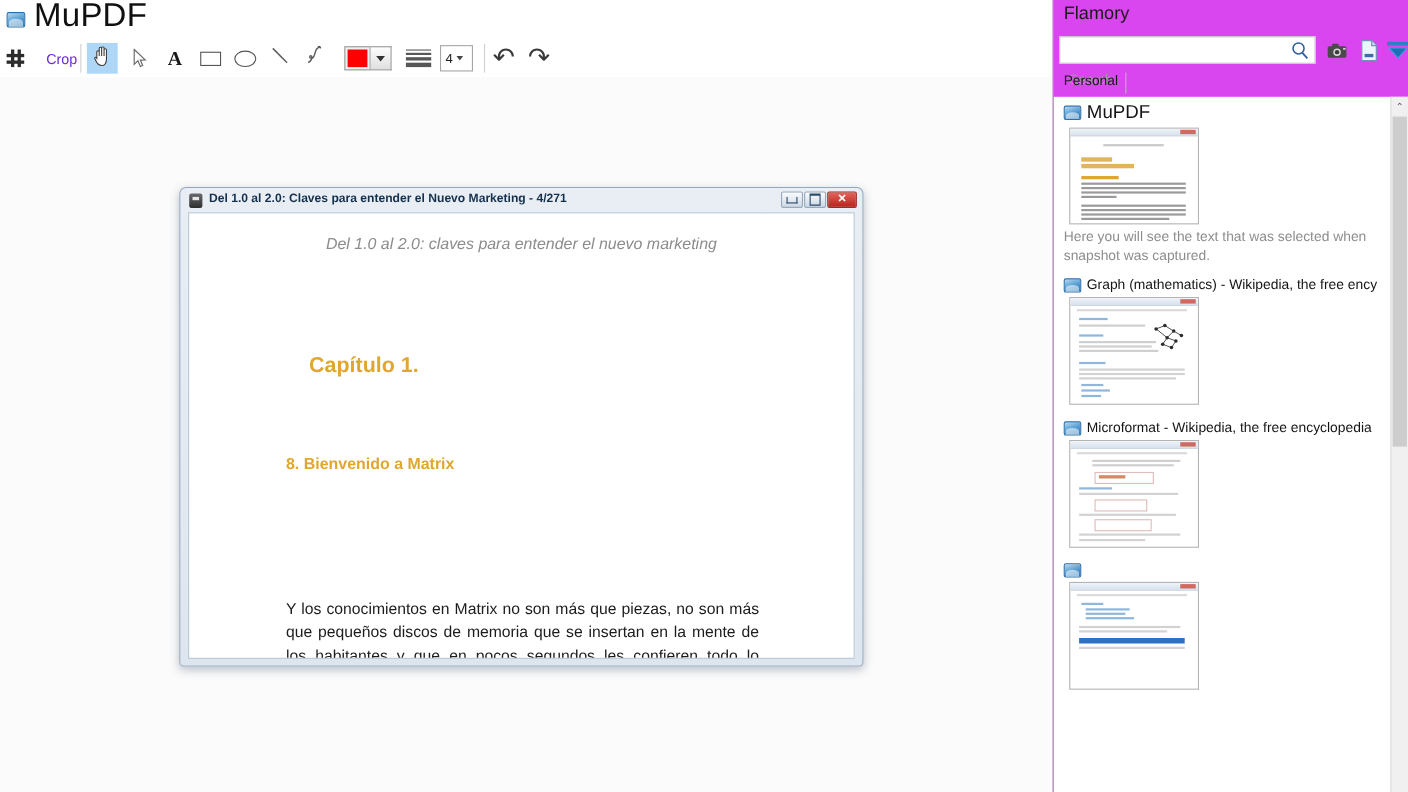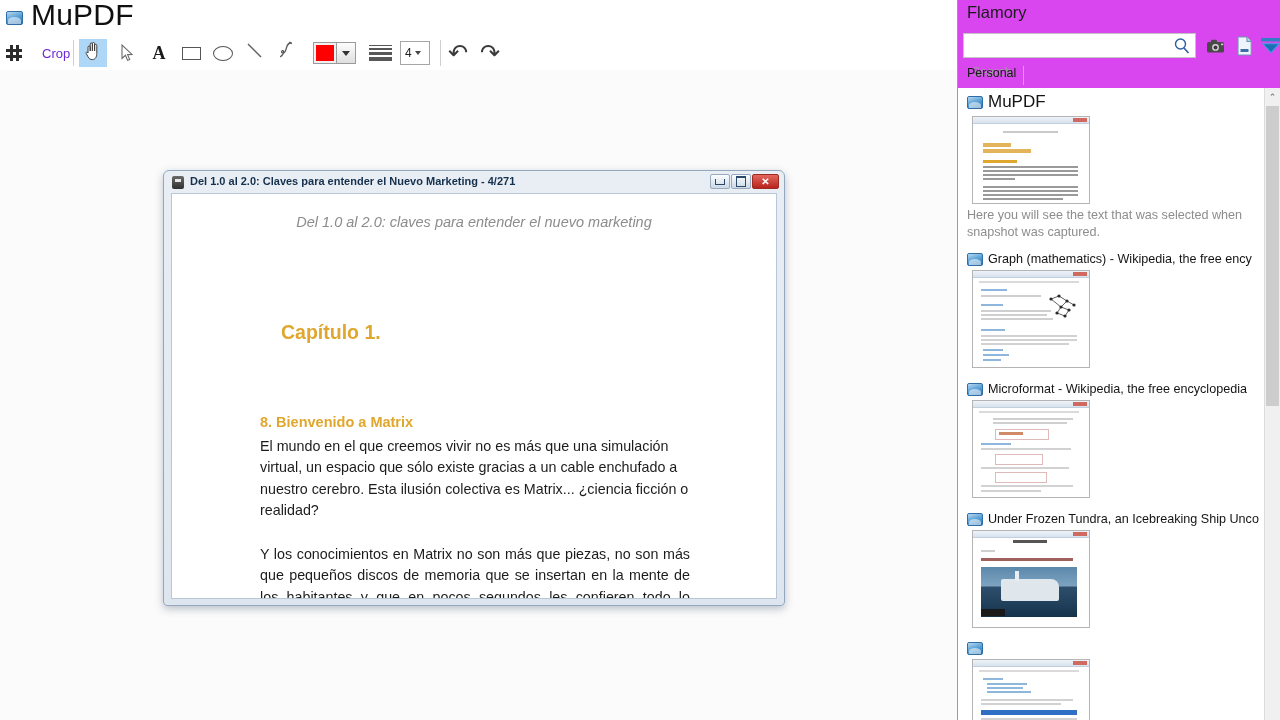--- a/index.html
+++ b/index.html
@@ -239,21 +239,20 @@
             </span>
         </span>
       </div>
 
       <div class="pdf-page">
         <div class="pdf-runhead">Del 1.0 al 2.0: claves para entender el nuevo marketing</div>
         <div class="pdf-h1">
           <span>Capítulo 1.</span><br>
         </div>
         <div class="pdf-h2">8. Bienvenido a Matrix</div>
-        <div class="pdf-p pdf-p1">El mundo en el que creemos vivir no es más que una simulación virtual, un espacio que sólo existe gracias a un cable enchufado a nuestro cerebro. Esta ilusión colectiva es Matrix... ¿ciencia ficción o realidad?</div>
         <div class="pdf-p pdf-p2">Y los conocimientos en Matrix no son más que piezas, no son más que pequeños discos de memoria que se insertan en la mente de los habitantes y que en pocos segundos les confieren todo lo necesario para desarrollar una actividad en este entorno.</div>
       </div>
     </div>
   </div>
 
   <div class="flamory">
 
     <div class="fl-title">Flamory</div>
 
     <div class="fl-searchwrap">
@@ -389,40 +388,20 @@
             <span class="t-line" style="left:8px;top:47px;width:90px;background:#d2d2d2;"></span>
             <span class="t-white" style="left:22px;top:53px;width:46px;height:9px;border:1px solid #e0b9b9;"></span>
             <span class="t-line" style="left:8px;top:66px;width:88px;background:#d2d2d2;"></span>
             <span class="t-white" style="left:22px;top:71px;width:50px;height:9px;border:1px solid #e0b9b9;"></span>
             <span class="t-line" style="left:8px;top:84px;width:92px;background:#d2d2d2;"></span>
             <span class="t-line" style="left:8px;top:89px;width:60px;background:#d2d2d2;"></span>
           </div>
           <div class="fl-desc"></div>
         </div>
 
-        <div class="fl-item">
-          <div class="fl-item-head">
-            <span class="fl-item-ico"></span>
-            <span class="fl-item-title">Under Frozen Tundra, an Icebreaking Ship Unco</span>
-          </div>
-          <div class="fl-thumb tall">
-            <span class="t-bar">
-                <i></i>
-              </span>
-            <span class="t-line" style="left:40px;top:9px;width:34px;background:#555;height:2.5px;"></span>
-            <span class="t-line" style="left:8px;top:19px;width:14px;background:#cfcfcf;"></span>
-            <span class="t-line" style="left:8px;top:27px;width:92px;background:#a06060;height:2.5px;"></span>
-            <span class="t-img" style="left:8px;top:36px;width:96px;height:50px;
-                  background:linear-gradient(#5c88ac 0%,#7da3c0 38%,#2d4f6d 40%,#16334c 100%);"></span>
-            <span style="position:absolute;left:28px;top:48px;width:58px;height:22px;background:#dfe6ec;border-radius:2px 8px 2px 2px;"></span>
-            <span style="position:absolute;left:42px;top:40px;width:4px;height:10px;background:#e8eef3;"></span>
-            <span style="position:absolute;left:8px;top:78px;width:24px;height:7px;background:#1a1a1a;"></span>
-          </div>
-          <div class="fl-desc"></div>
-        </div>
 
         <div class="fl-item">
           <div class="fl-item-head">
             <span class="fl-item-ico"></span>
           </div>
           <div class="fl-thumb tall">
             <span class="t-bar">
                 <i></i>
               </span>
             <span class="t-line" style="left:6px;top:10px;width:100px;background:#dadada;"></span>

